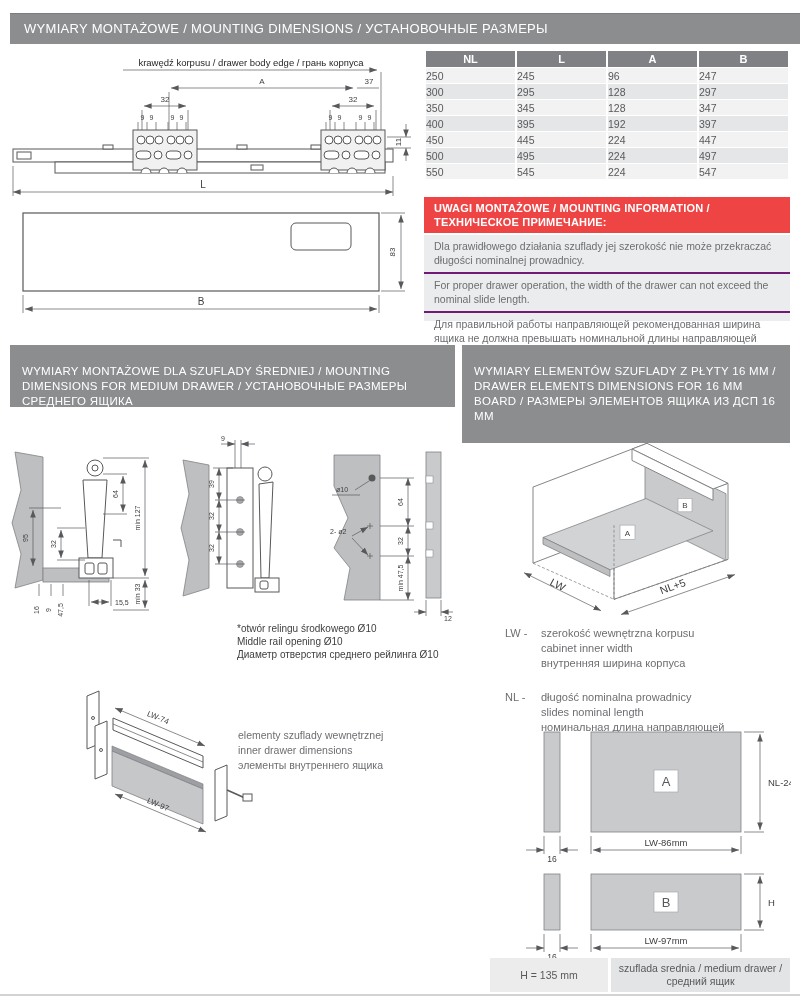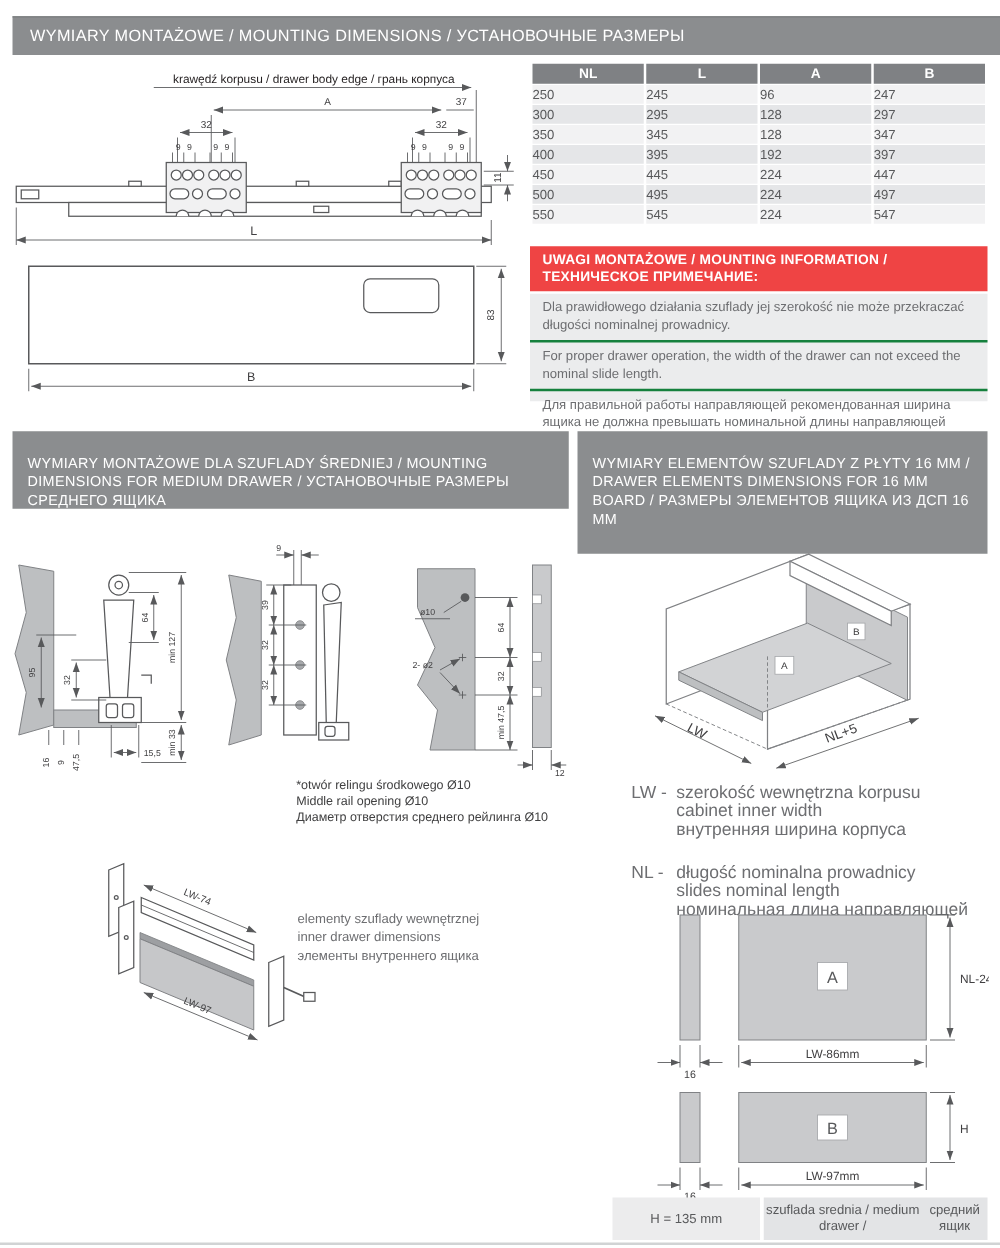--- a/index.html
+++ b/index.html
@@ -5,30 +5,30 @@
   html,body{margin:0;padding:0;background:#fff;}
   #page{position:relative;width:800px;height:998px;background:#fff;overflow:hidden;
         font-family:"Liberation Sans",sans-serif;color:#414042;}
   .abs{position:absolute;}
   .bar{background:#8b8d8f;color:#fff;letter-spacing:.3px;}
   .bar1{font-size:13px;line-height:30px;padding-left:14px;}
   .bar2{font-size:11.5px;line-height:15px;padding:19px 12px;box-sizing:border-box;}
   .notes-title{background:#ef4444;color:#fff;font-weight:bold;font-size:11px;line-height:14px;
                padding:4px 10px;box-sizing:border-box;letter-spacing:.2px;}
   .notes-body{background:#ebeced;color:#6d6e71;font-size:10.5px;line-height:13.5px;box-sizing:border-box;}
-  .notes-body p{margin:0;padding:5px 10px;border-top:2px solid #15803d;}
+  .notes-body p{margin:0;padding:5px 10px;border-top:2px solid #701a75;}
   .notes-body p:first-child{border-top:none;}
   table.dims{border-collapse:separate;border-spacing:2px 1.5px;width:366px;background:#fff;}
   table.dims th{background:#7f8184;color:#fff;font-size:11px;font-weight:bold;height:16px;padding:0;}
   table.dims td{font-size:10.5px;color:#58595b;text-align:left;height:15px;padding:0;}
   table.dims tr.r0 td{background:#f2f2f3;}
   table.dims tr.r1 td{background:#e5e6e8;}
   .note3{font-size:10px;line-height:13px;color:#404041;}
   .note3g{font-size:10.5px;line-height:15px;color:#6d6e71;}
-  .def{font-size:14px;line-height:15px;color:#6d6e71;}
+  .def{font-size:11px;line-height:15px;color:#6d6e71;}
   .def .abbr{position:absolute;left:0;top:0;}
   .def .lines{padding-left:36px;}
   .foot-cell{font-size:10.5px;color:#58595b;display:flex;align-items:center;justify-content:center;
              text-align:center;line-height:13px;box-sizing:border-box;}
   svg{font-family:"Liberation Sans",sans-serif;display:block;}
   .dt{font-size:8px;fill:#414042;}
   .dt7{font-size:7px;fill:#414042;}
   .dt9{font-size:9.5px;fill:#231f20;}
   .dln{stroke:#58595b;stroke-width:.7;fill:none;}
   .shp{stroke:#58595b;stroke-width:1;fill:#fff;}
@@ -447,19 +447,19 @@
         <line x1="44" y1="66" x2="44" y2="84"></line>
       <line x1="10" y1="80" x2="28" y2="80" marker-end="url(#ah)"></line>
       <line x1="62" y1="80" x2="44" y2="80" marker-end="url(#ah)"></line>
     </g>
     <text x="252" y="38" text-anchor="start" style="font-size:9.5px;fill:#414042">H</text>
     <text x="150" y="76" text-anchor="middle" style="font-size:9.5px;fill:#414042">LW-97mm</text>
     <text x="36" y="92" text-anchor="middle" style="font-size:8.5px;fill:#414042">16</text>
   </svg>
 
   <div class="abs foot-cell" style="left:490px;top:958px;width:118px;height:34px;background:#ececed;">H = 135 mm</div>
-  <div class="abs foot-cell" style="left:611px;top:958px;width:179px;height:34px;background:#e3e4e6;">
+  <div class="abs foot-cell" style="left:611px;top:958px;width:179px;height:34px;background:#e3e4e6;flex-direction:column;">
     <div>szuflada srednia / medium drawer /</div>
     <div>средний ящик</div>
   </div>
   <div class="abs" style="left:0;top:994px;width:800px;height:2px;background:#d1d3d4;"></div>
 
 </div>
 
 </body></html>

